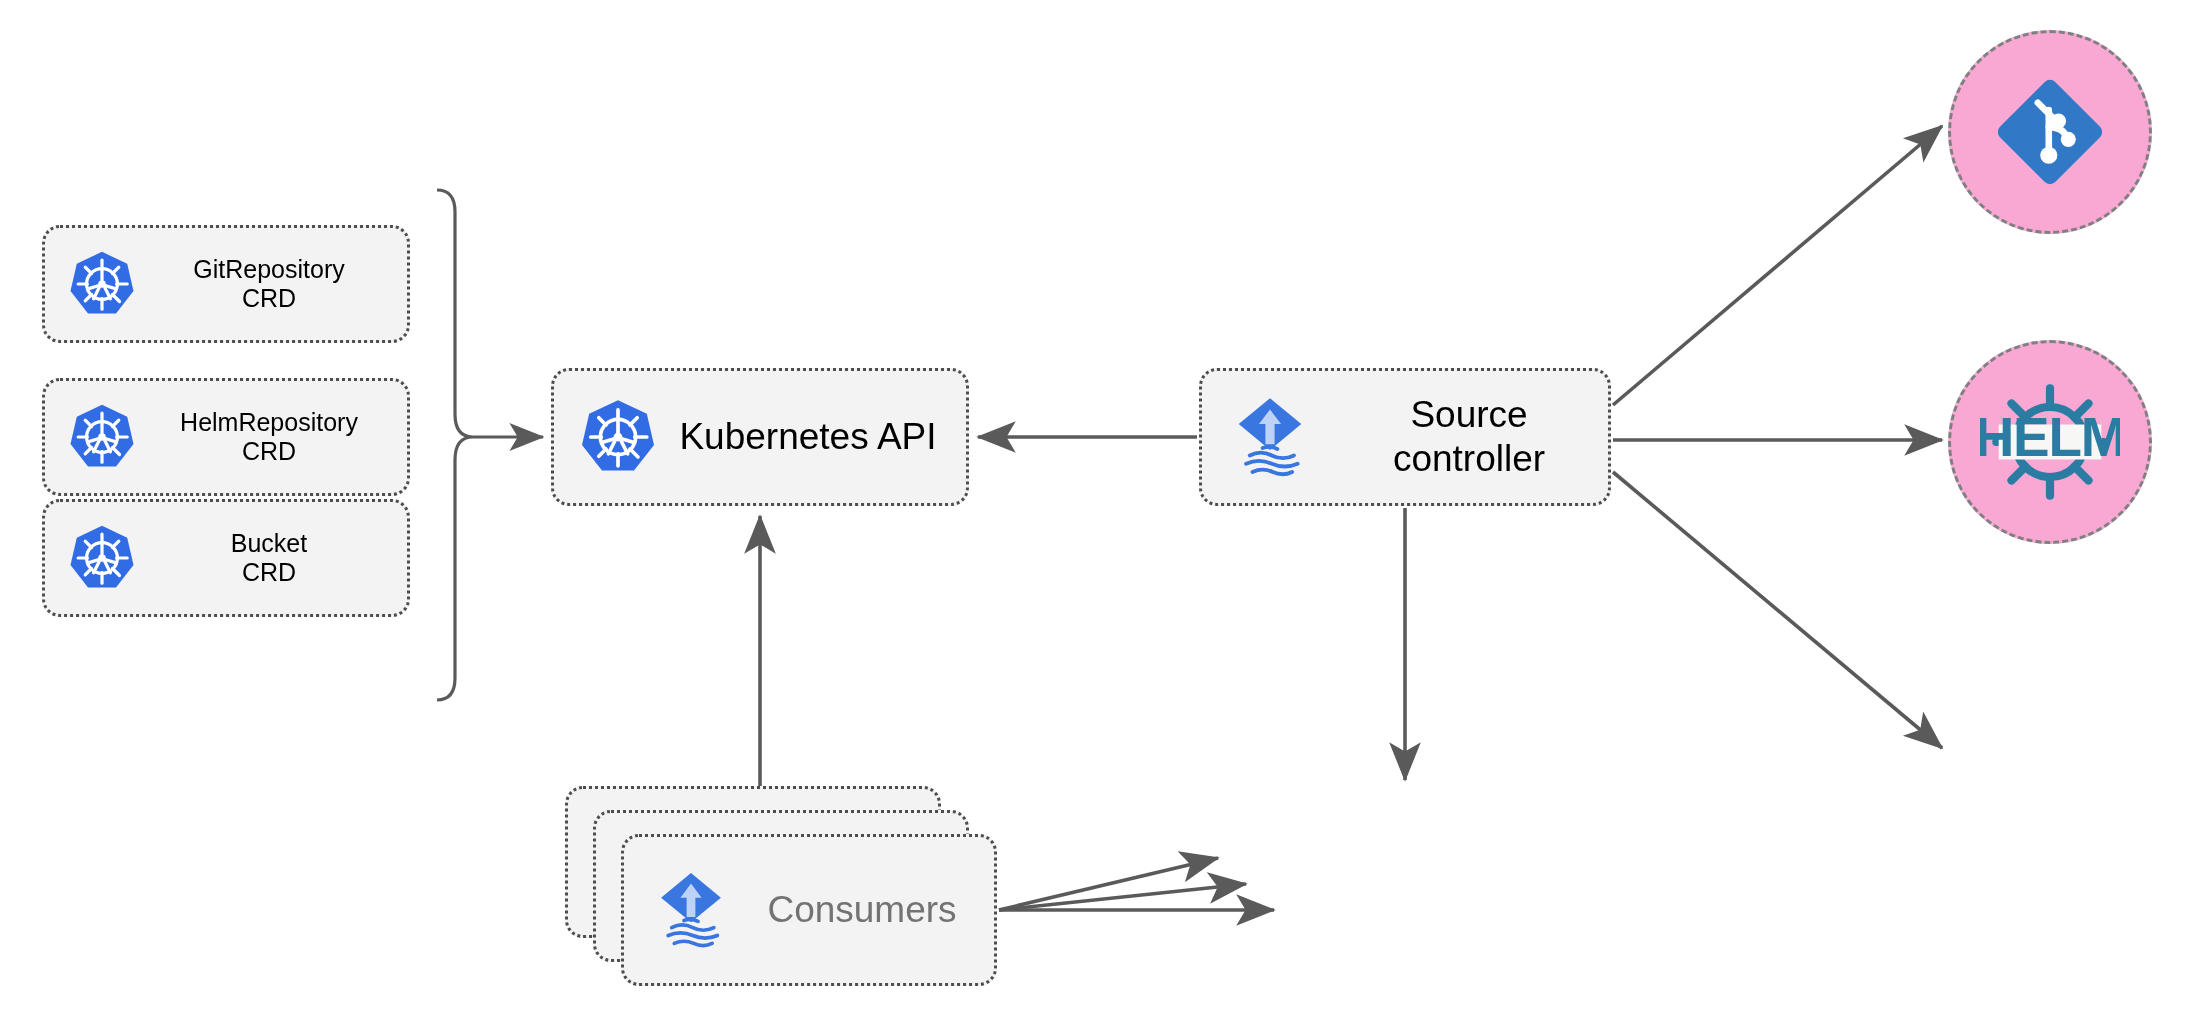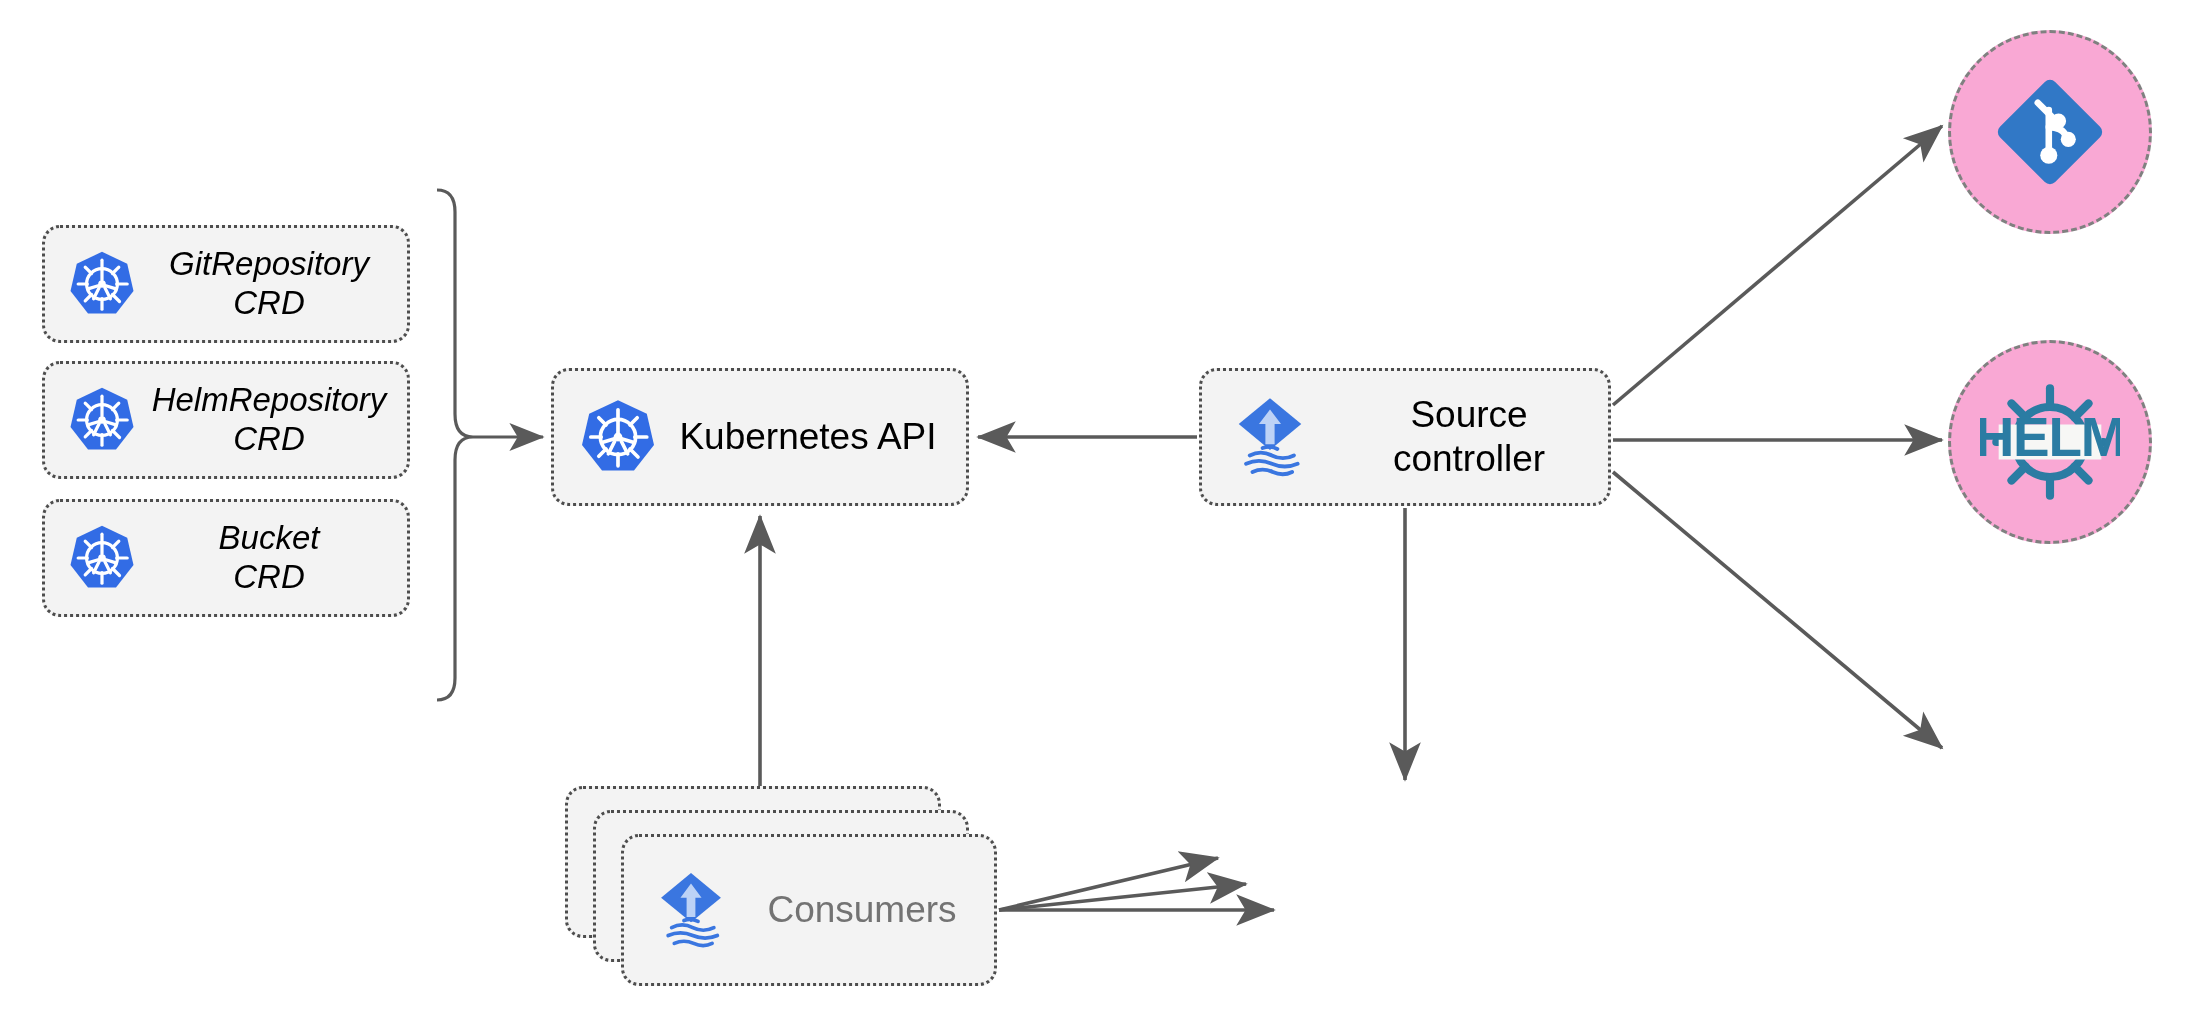--- a/index.html
+++ b/index.html
@@ -40,22 +40,21 @@
   
   .crd {
     left: 42px;
     width: 368px;
     height: 118px;
     padding: 0 14px;
   }
   .crd .icon-wrap { flex: 0 0 auto; width: 86px; display:flex; align-items:center; justify-content:center;}
   .crd .label {
     flex: 1 1 auto;
-    font-size: 33px;
-    font-style: italic;
+    font-size: 25px;
   }
 
   
   #node-k8s-api {
     left: 551px;
     top: 368px;
     width: 418px;
     height: 138px;
     padding: 0 16px;
   }
@@ -204,21 +203,21 @@
           <line x1="55.5" y1="52.5" x2="70" y2="57"></line>
           <line x1="46" y1="55" x2="38" y2="71"></line>
           <line x1="54" y1="55" x2="62" y2="71"></line>
         </g>
       </svg>
     </span>
     <span class="label">GitRepository
 CRD</span>
   </div>
 
-  <div class="card crd" style="top:361px">
+  <div class="card crd" style="top:378px">
     <span class="icon-wrap">
       <svg width="70" height="70" viewBox="0 0 100 100" aria-hidden="true">
         <path d="M50 4 L86 21 L95 60 L70 92 L30 92 L5 60 L14 21 Z" fill="#326ce5"></path>
         <g fill="none" stroke="#ffffff" stroke-width="4.6" stroke-linecap="round">
           <circle cx="50" cy="50" r="22"></circle>
           <circle cx="50" cy="50" r="5.5" fill="#ffffff" stroke="none"></circle>
           <line x1="50" y1="16" x2="50" y2="29"></line>
           <line x1="50" y1="71" x2="50" y2="86"></line>
           <line x1="16" y1="50" x2="29" y2="50"></line>
           <line x1="71" y1="50" x2="86" y2="50"></line>

